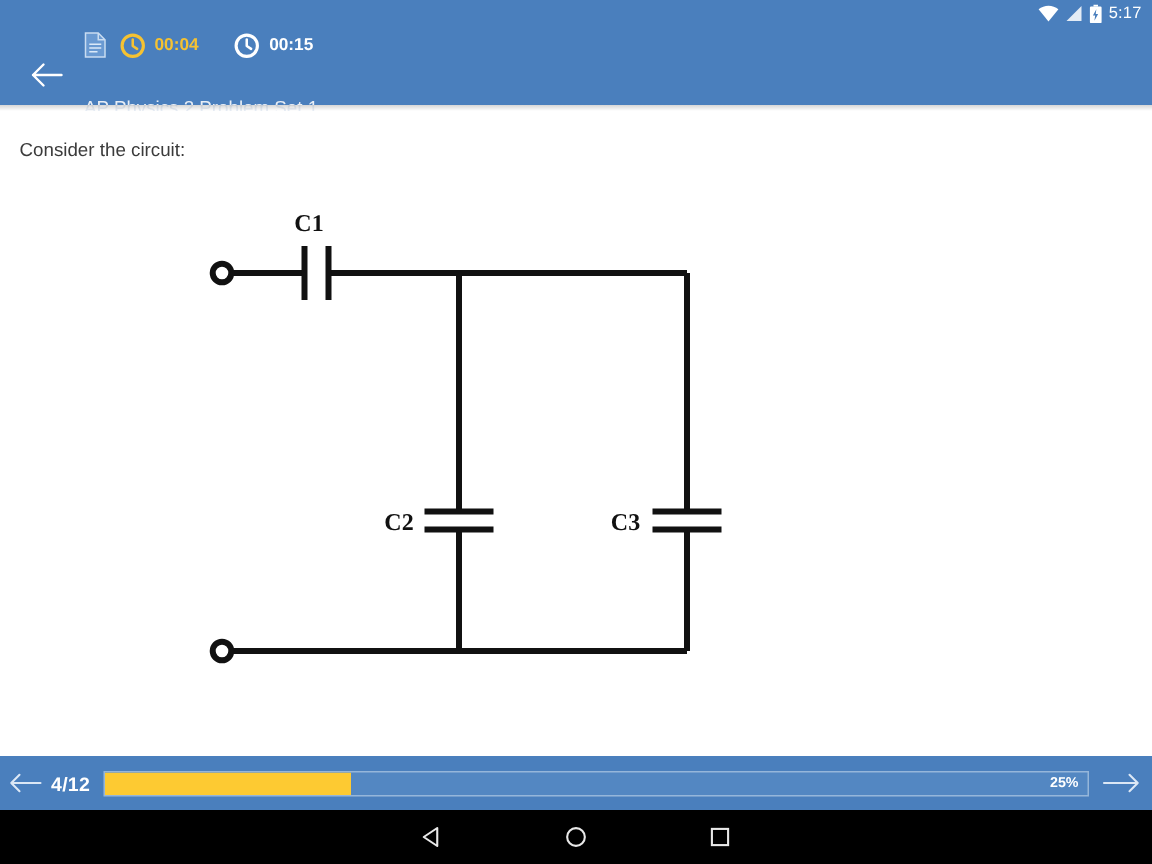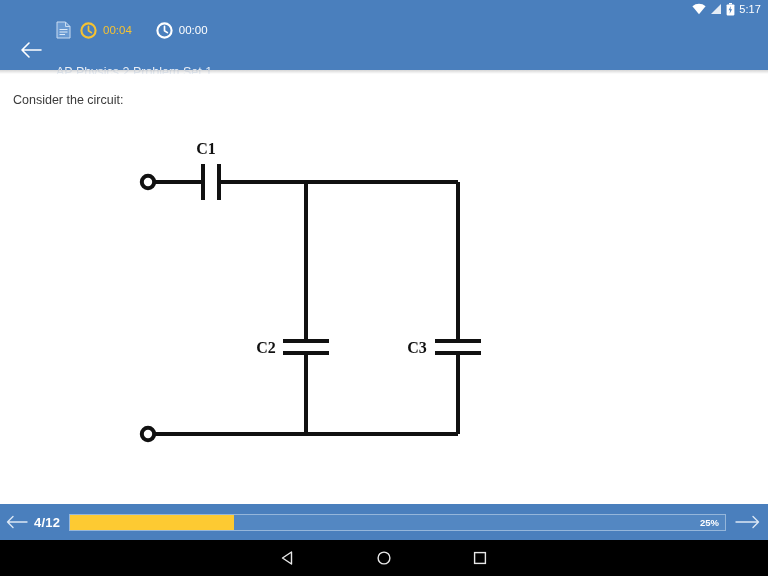--- a/index.html
+++ b/index.html
@@ -45,21 +45,21 @@
   .timers{
     position:absolute; left:56px; top:3px;
     display:flex; align-items:center; gap:0px;
   }
   .doc-ico{ margin-right:9px; display:block; }
   .timer{
     display:flex; align-items:center; gap:6px;
     margin-right:24px;
   }
   .timer .tlabel{
-    font-size:11.5px; font-weight:normal;
+    font-size:11.5px; font-weight:bold;
     font-family:"Liberation Sans", sans-serif;
   }
   .timer.active .tlabel{ color:#f5c232; }
   .timer.idle .tlabel{ color:#ffffff; }
   .apptitle{
     position:absolute; left:56px; top:47px;
     font-size:12.5px; color:#e8eef6;
     font-family:"Liberation Sans", sans-serif;
     white-space:nowrap;
   }
@@ -176,21 +176,21 @@
           <path d="M8.5 4.4 V8.7 L11.4 10.6" stroke="#f5c232" stroke-width="1.7" fill="none" stroke-linecap="round" stroke-linejoin="round"></path>
         </svg>
         <span class="tlabel">00:04</span>
       </div>
 
       <div class="timer idle">
         <svg width="17" height="17" viewBox="0 0 17 17">
           <circle cx="8.5" cy="8.5" r="7.1" fill="none" stroke="#ffffff" stroke-width="2.1"></circle>
           <path d="M8.5 4.4 V8.7 L11.4 10.6" stroke="#ffffff" stroke-width="1.7" fill="none" stroke-linecap="round" stroke-linejoin="round"></path>
         </svg>
-        <span class="tlabel">00:00</span>
+        <span class="tlabel">00:15</span>
       </div>
 
     </div>
 
     <div class="apptitle">AP Physics 2 Problem Set 1</div>
   </div>
   <div class="appbar-shadow"></div>
 
   <div class="content">
 

